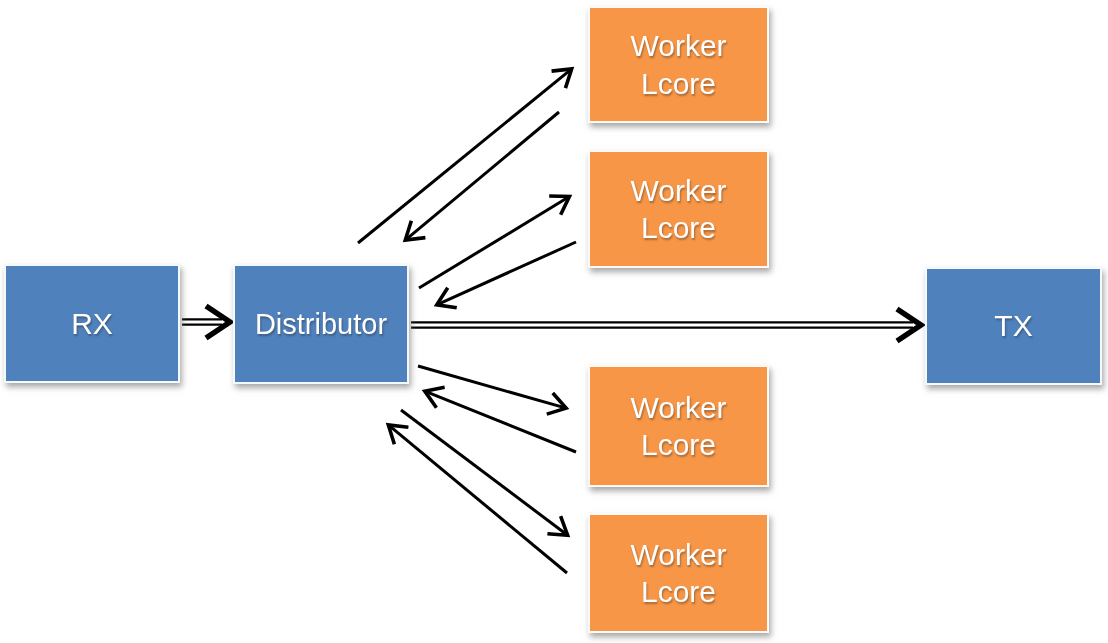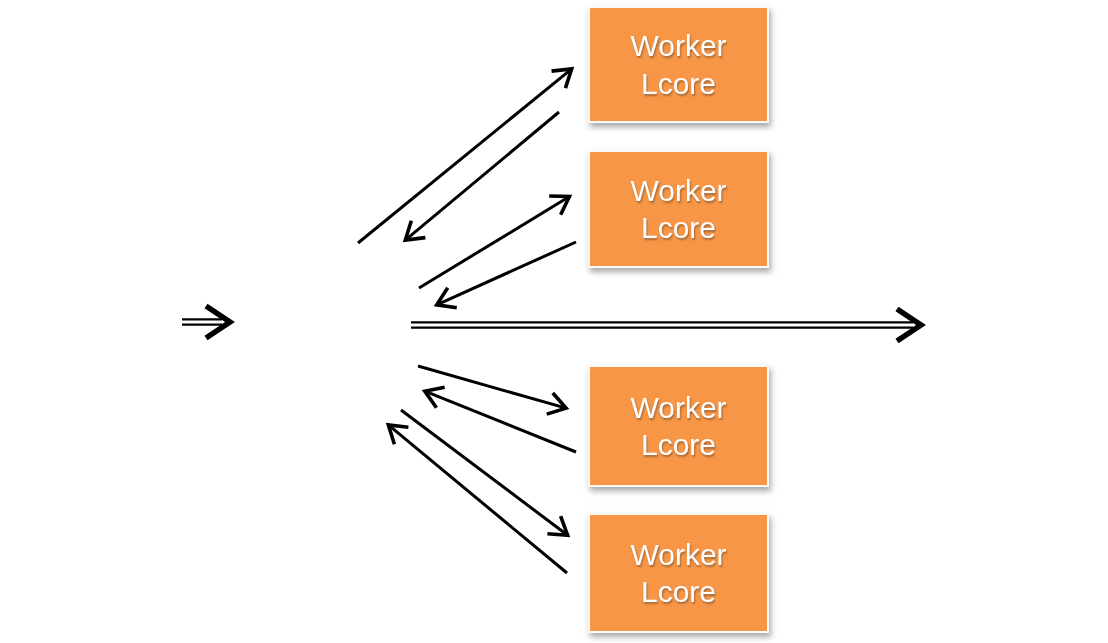--- a/index.html
+++ b/index.html
@@ -69,22 +69,31 @@
         <line x1="559" y1="112" x2="405.3046638387921" y2="240.07944680100655" stroke="#000000" stroke-width="3" marker-end="url(#head-small)"></line>
         <line x1="419" y1="288" x2="569.436434175586" y2="196.55824589327125" stroke="#000000" stroke-width="3" marker-end="url(#head-small)"></line>
         <line x1="576" y1="242" x2="436.73504326570765" y2="304.7673044436247" stroke="#000000" stroke-width="3" marker-end="url(#head-small)"></line>
         <line x1="418" y1="366" x2="566.1147082084979" y2="408.178360615665" stroke="#000000" stroke-width="3" marker-end="url(#head-small)"></line>
         <line x1="576" y1="452" x2="424.78293055381266" y2="391.1204006125739" stroke="#000000" stroke-width="3" marker-end="url(#head-small)"></line>
         <line x1="401" y1="410" x2="567.6017040061326" y2="535.1977302294606" stroke="#000000" stroke-width="3" marker-end="url(#head-small)"></line>
         <line x1="567" y1="573" x2="388.30988553796385" y2="424.91426978284295" stroke="#000000" stroke-width="3" marker-end="url(#head-small)"></line>
       </g>
   </svg>
 
+  <div class="node blue node-rx">
+    <span>RX</span>
+  </div>
 
+  <div class="node blue node-distributor">
+    <span>Distributor</span>
+  </div>
 
+  <div class="node blue node-tx">
+    <span>TX</span>
+  </div>
 
   <div class="node orange node-worker node-worker1">
     <span>Worker Lcore</span>
   </div>
 
   <div class="node orange node-worker node-worker2">
     <span>Worker Lcore</span>
   </div>
 
   <div class="node orange node-worker node-worker3">

